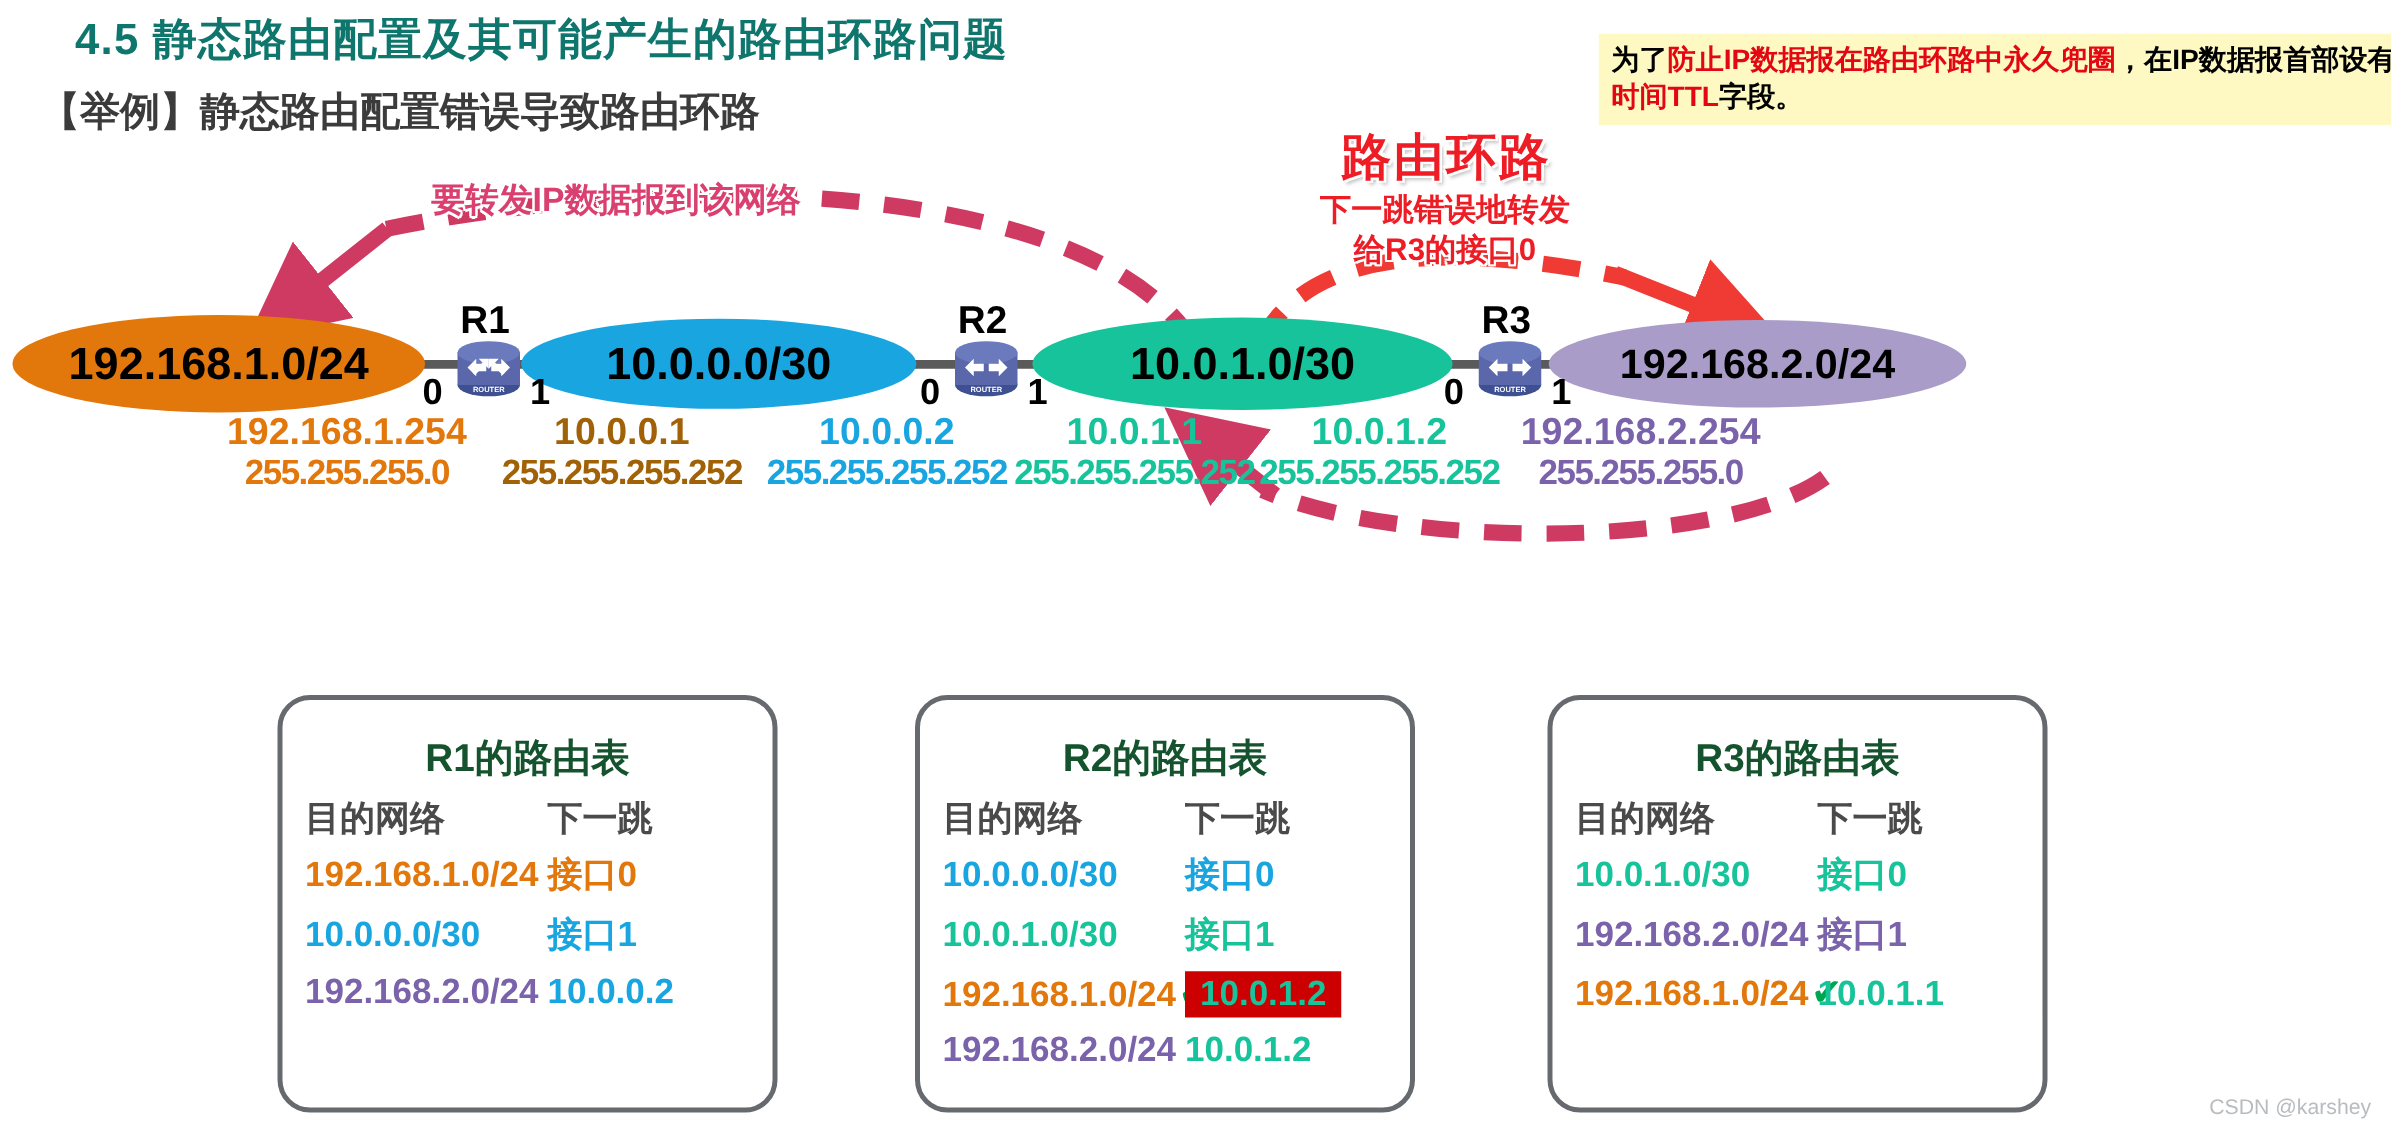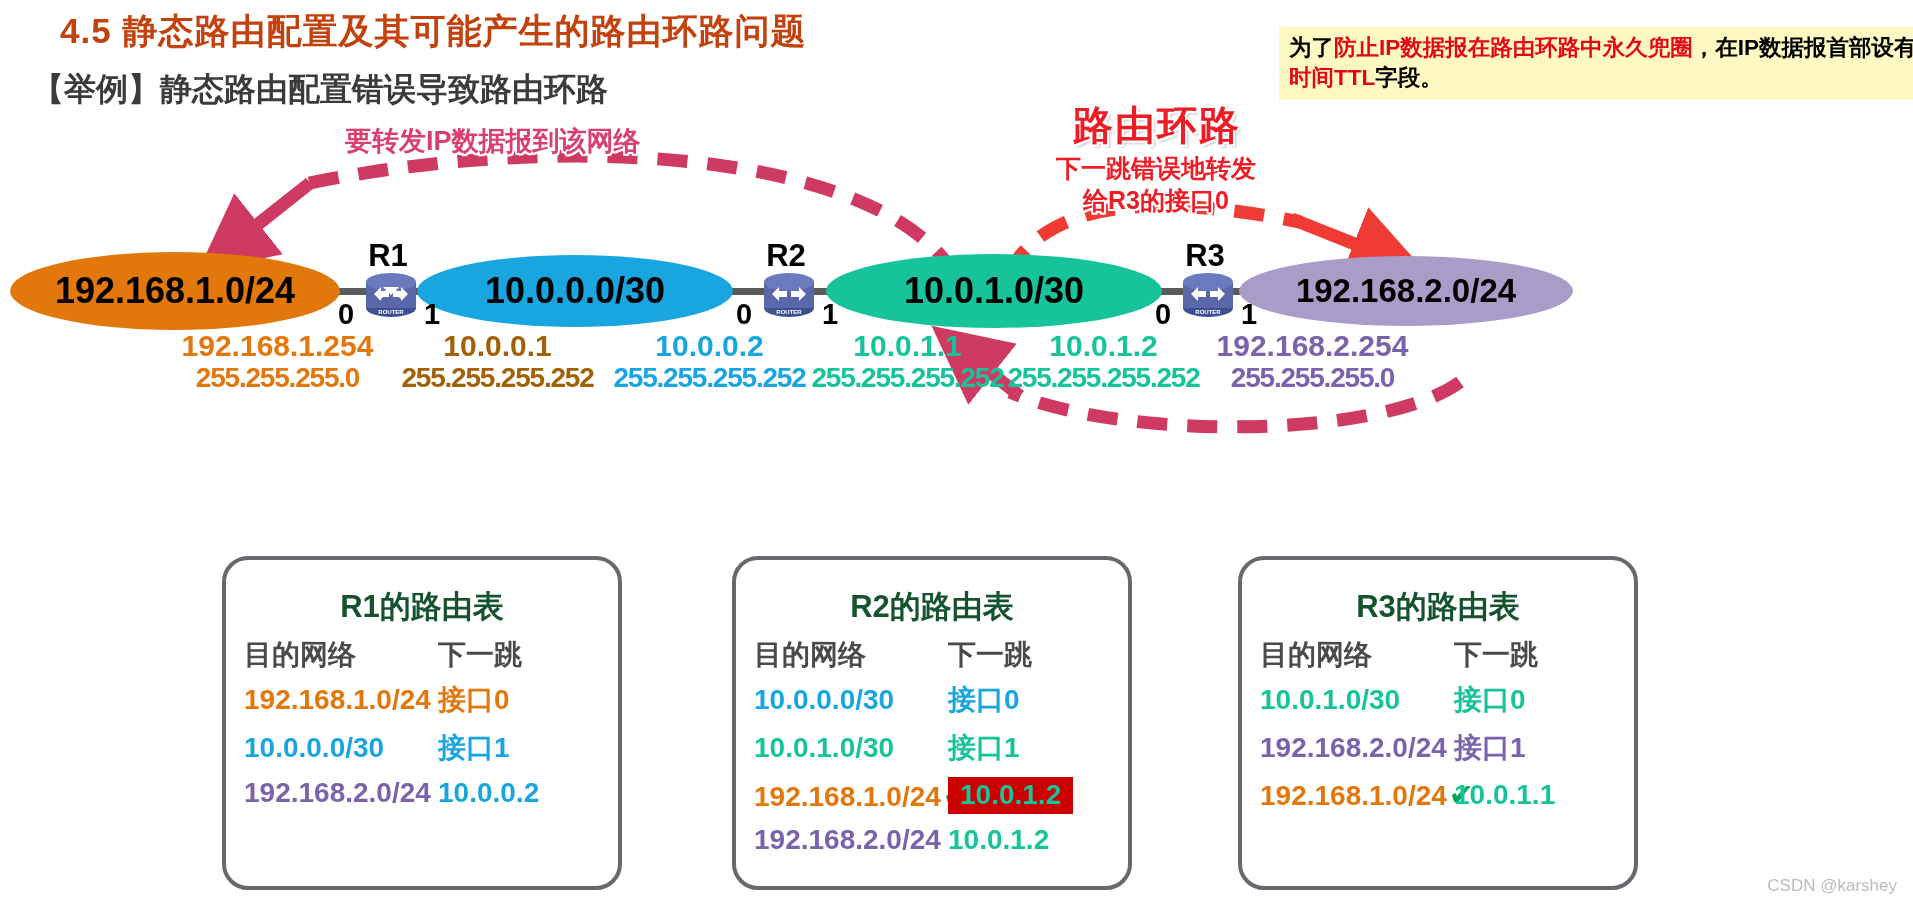--- a/index.html
+++ b/index.html
@@ -4,21 +4,21 @@
 <style>
   html,body{margin:0;padding:0;}
   body{
     width:1913px;height:906px;background:#ffffff;position:relative;overflow:hidden;
     font-family:"Liberation Sans","DejaVu Sans",sans-serif;
   }
   .abs{position:absolute;}
 
   
   #slide-title{
-    left:60px;top:8px;font-size:35px;font-weight:bold;color:#c2410c;letter-spacing:1px;
+    left:60px;top:8px;font-size:35px;font-weight:bold;color:#0f766e;letter-spacing:1px;
     white-space:nowrap;
   }
   #example-line{
     left:32px;top:68px;font-size:32px;font-weight:bold;color:#3b3b3b;white-space:nowrap;
   }
 
   
   #ttl-note{
     left:1279px;top:27px;width:694px;background:#fef9c3;
     padding:6px 10px 8px 10px;box-sizing:border-box;
@@ -26,21 +26,21 @@
   }
   #ttl-note .red{color:#e30613;}
   #ttl-note p{margin:0;}
   #ttl-note .ind{text-indent:2.1em;}
 
   
   .anno{
     font-weight:bold;white-space:nowrap;
   }
   #anno-forward{
-    left:345px;top:123px;font-size:27px;color:#d94070;
+    left:345px;top:142px;font-size:27px;color:#d94070;
     text-shadow: -1.6px -1.6px 0 #fff, 1.6px -1.6px 0 #fff, -1.6px 1.6px 0 #fff,
                   1.6px 1.6px 0 #fff, 0 -1.8px 0 #fff, 0 1.8px 0 #fff,
                  -1.8px 0 0 #fff, 1.8px 0 0 #fff;
   }
   #anno-loop{
     left:1073px;top:98px;font-size:40px;color:#ee1c25;letter-spacing:2px;
     text-shadow: -2px -2px 0 #fff, 2px -2px 0 #fff, -2px 2px 0 #fff, 2px 2px 0 #fff,
                   3px 3px 3px rgba(120,120,120,.45);
   }
   #anno-nexthop{

